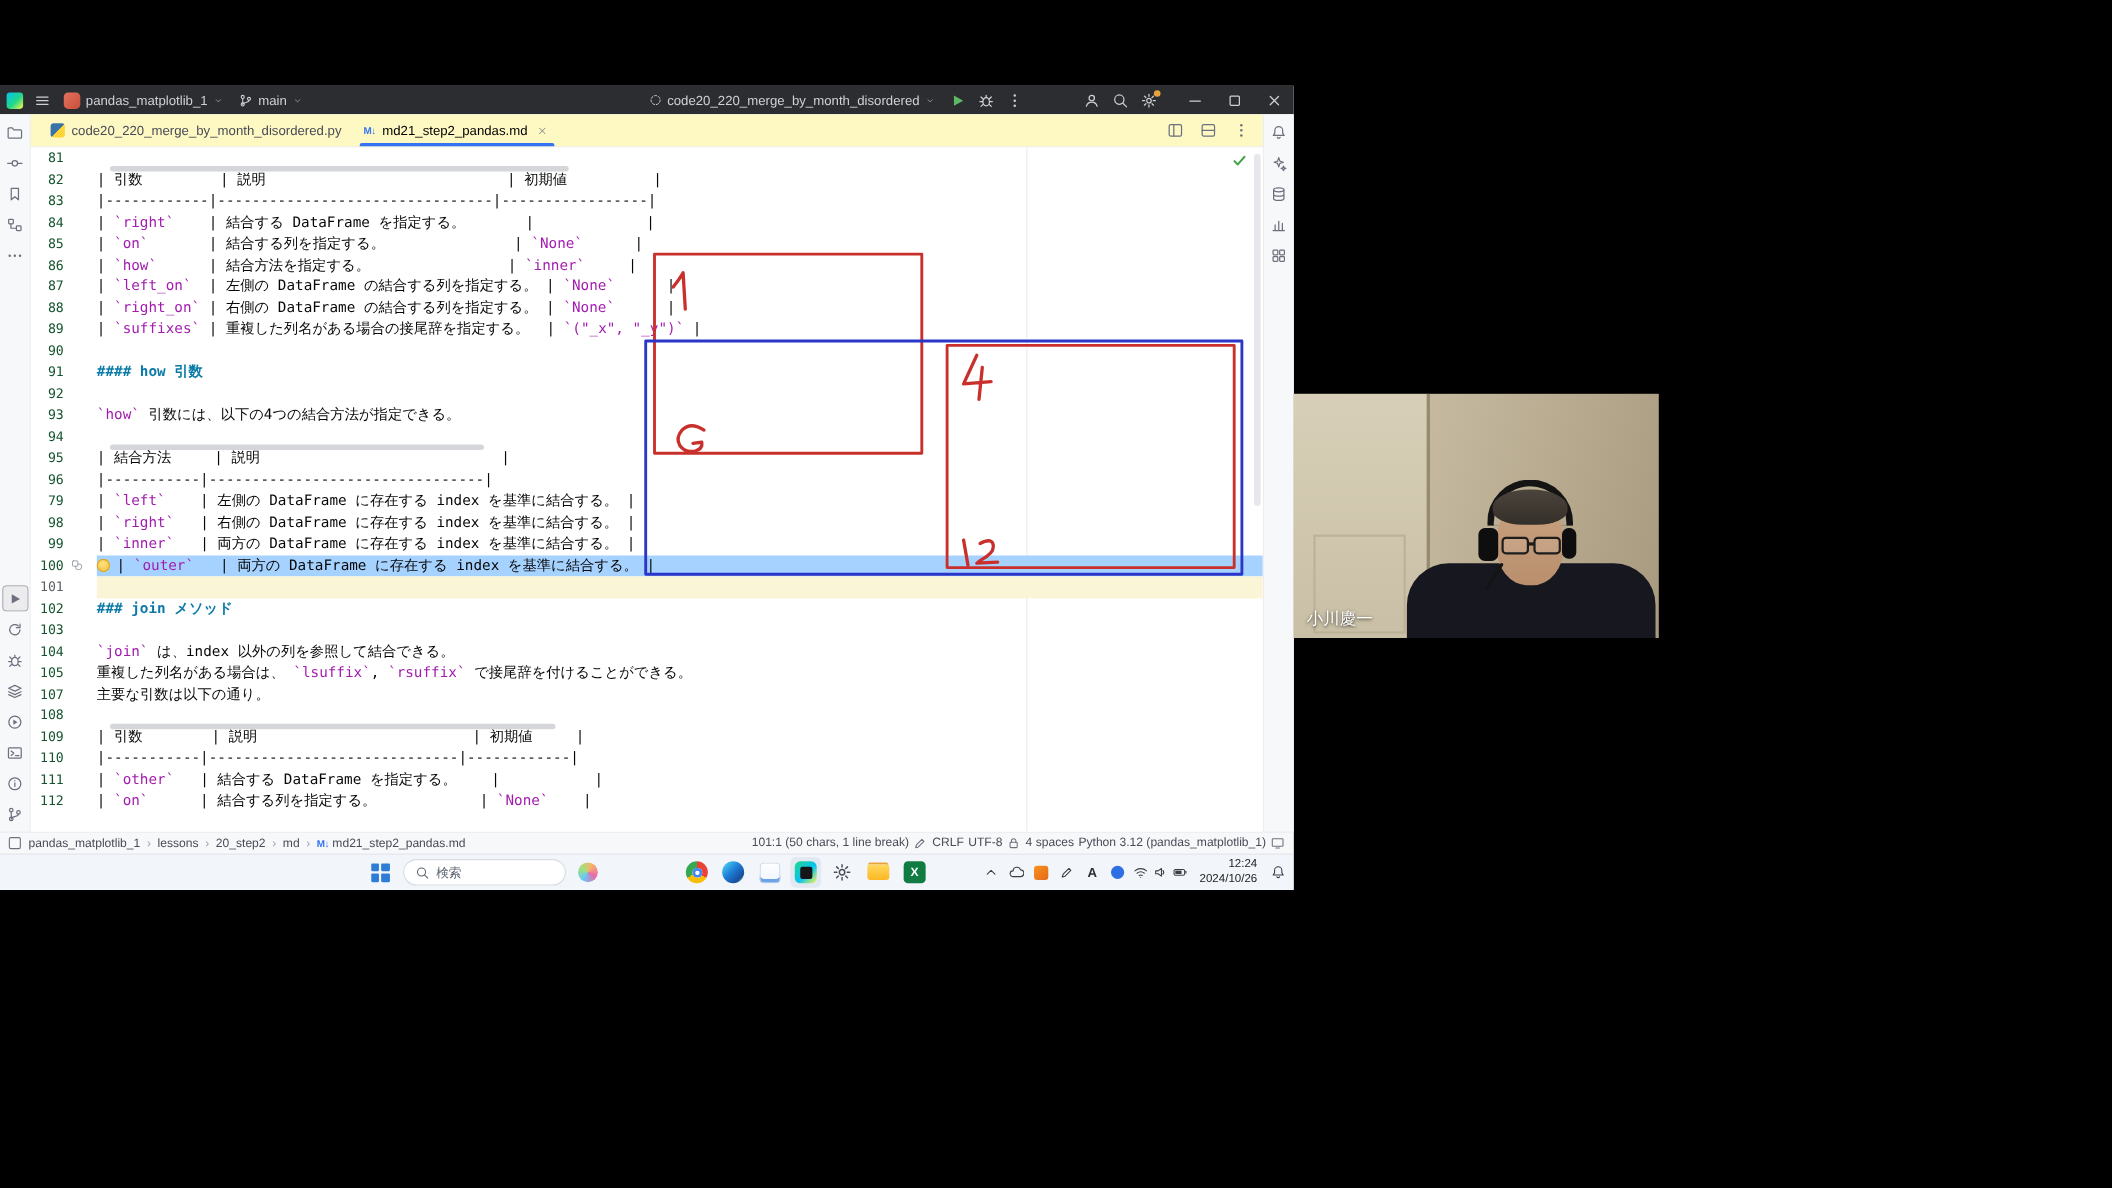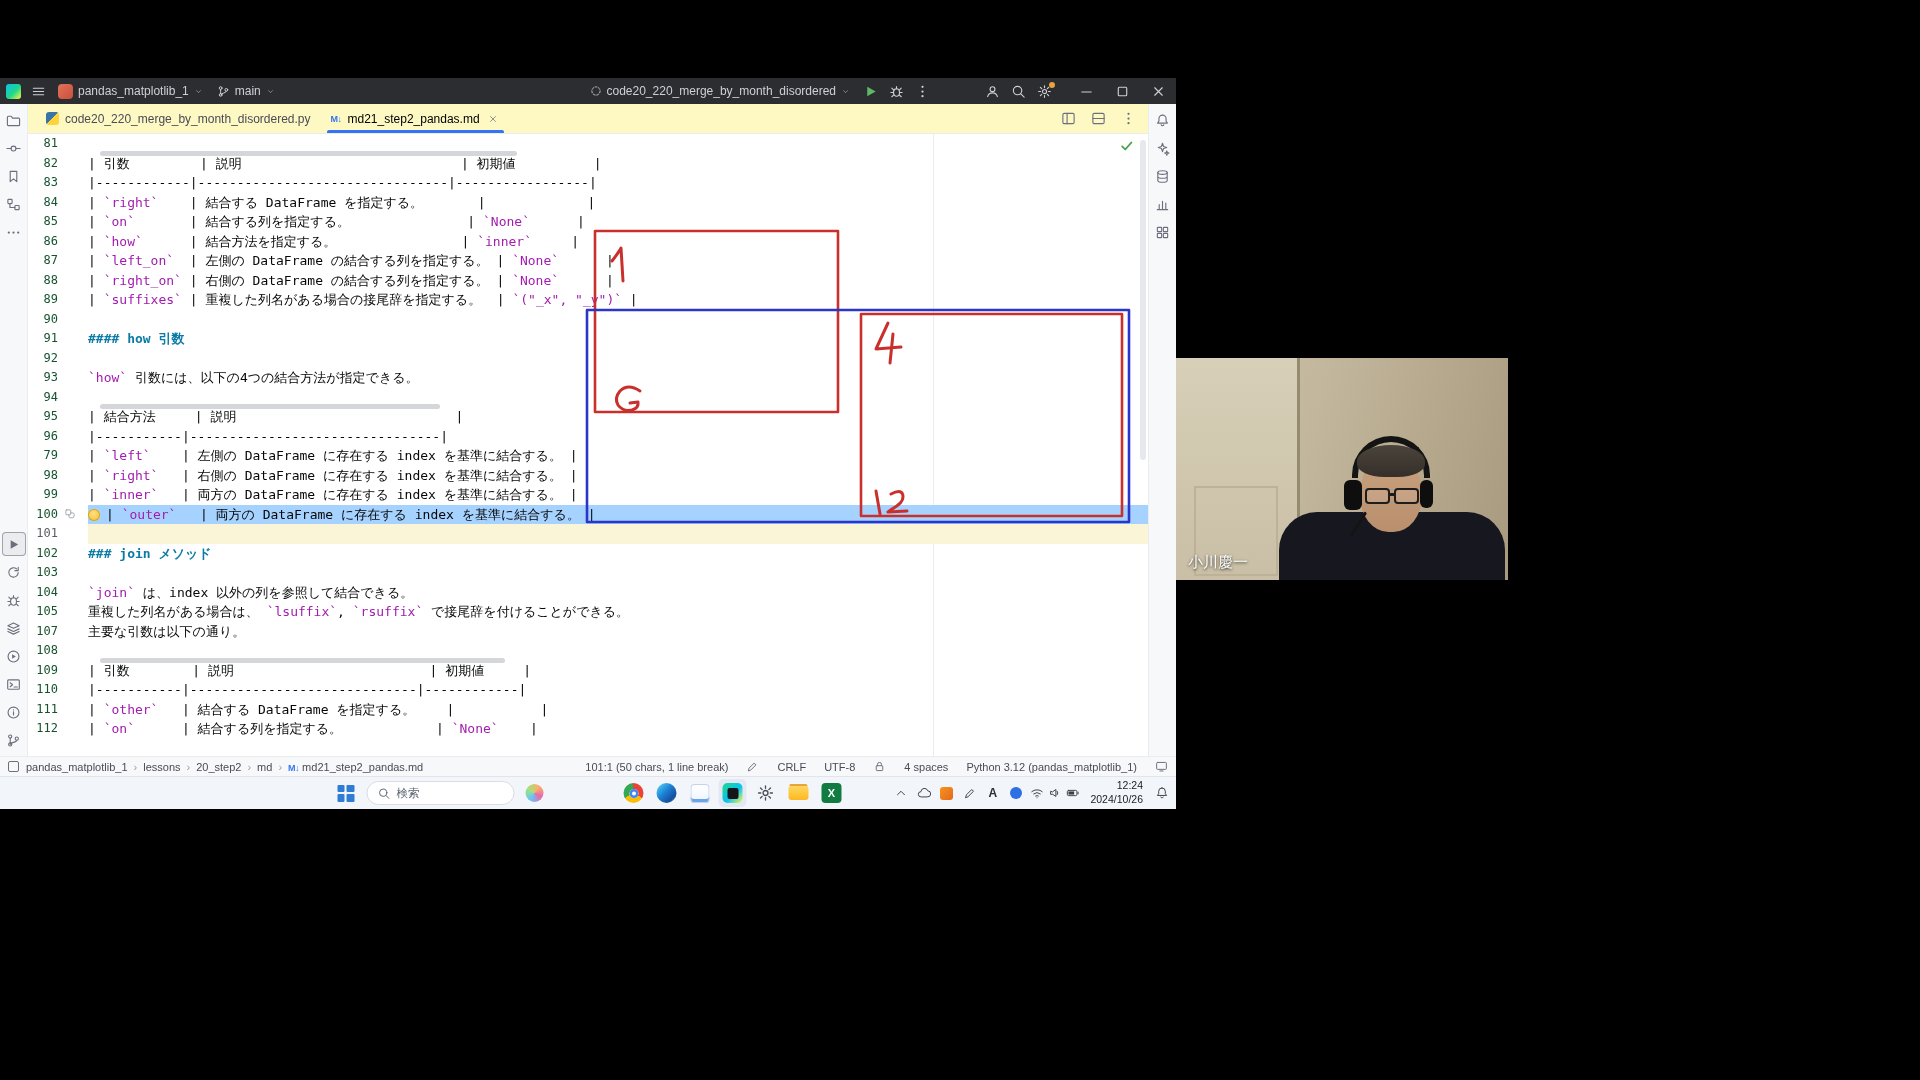--- a/index.html
+++ b/index.html
@@ -82,21 +82,21 @@
               fill:none; stroke-width:2; stroke-linecap:round; stroke-linejoin:round; }
   .vscroll { position:absolute; top:6px; right:2px; width:6px; height:320px; background:#c9cdd6;
              opacity:.45; border-radius:3px; }
 
   
   .statusbar { flex:0 0 20px; height:20px; border-top:1px solid #ebecf0; background:#f7f8fa;
                display:flex; align-items:center; font-size:11px; color:#494b57; padding:0 8px; }
   .bc { display:flex; align-items:center; gap:4px; white-space:nowrap; }
   .bc-ic { width:11px; height:11px; border:1.3px solid #6c707e; border-radius:2px; margin-right:3px; }
   .bc-sep { color:#9aa0ab; margin:0 2px; }
-  .sb-right { margin-left:auto; display:flex; align-items:center; gap:18px; white-space:nowrap; }
+  .sb-right { margin-left:auto; display:flex; align-items:flex-start; gap:4px; white-space:nowrap; }
   .sb-ic { display:flex; align-items:center; color:#6c707e; }
   .sb-ic .ic { width:13px; height:13px; }
 
   
   .taskbar { flex:0 0 33px; height:33px; background:#f2f6fb; border-top:1px solid #e1e5ea;
              position:relative; }
   .tb-center { position:absolute; left:50%; top:0; transform:translateX(-50%); height:100%;
                display:flex; align-items:center; gap:6px; }
   .start-btn { width:30px; height:28px; border:none; background:transparent; border-radius:5px;
                display:flex; align-items:center; justify-content:center; }

